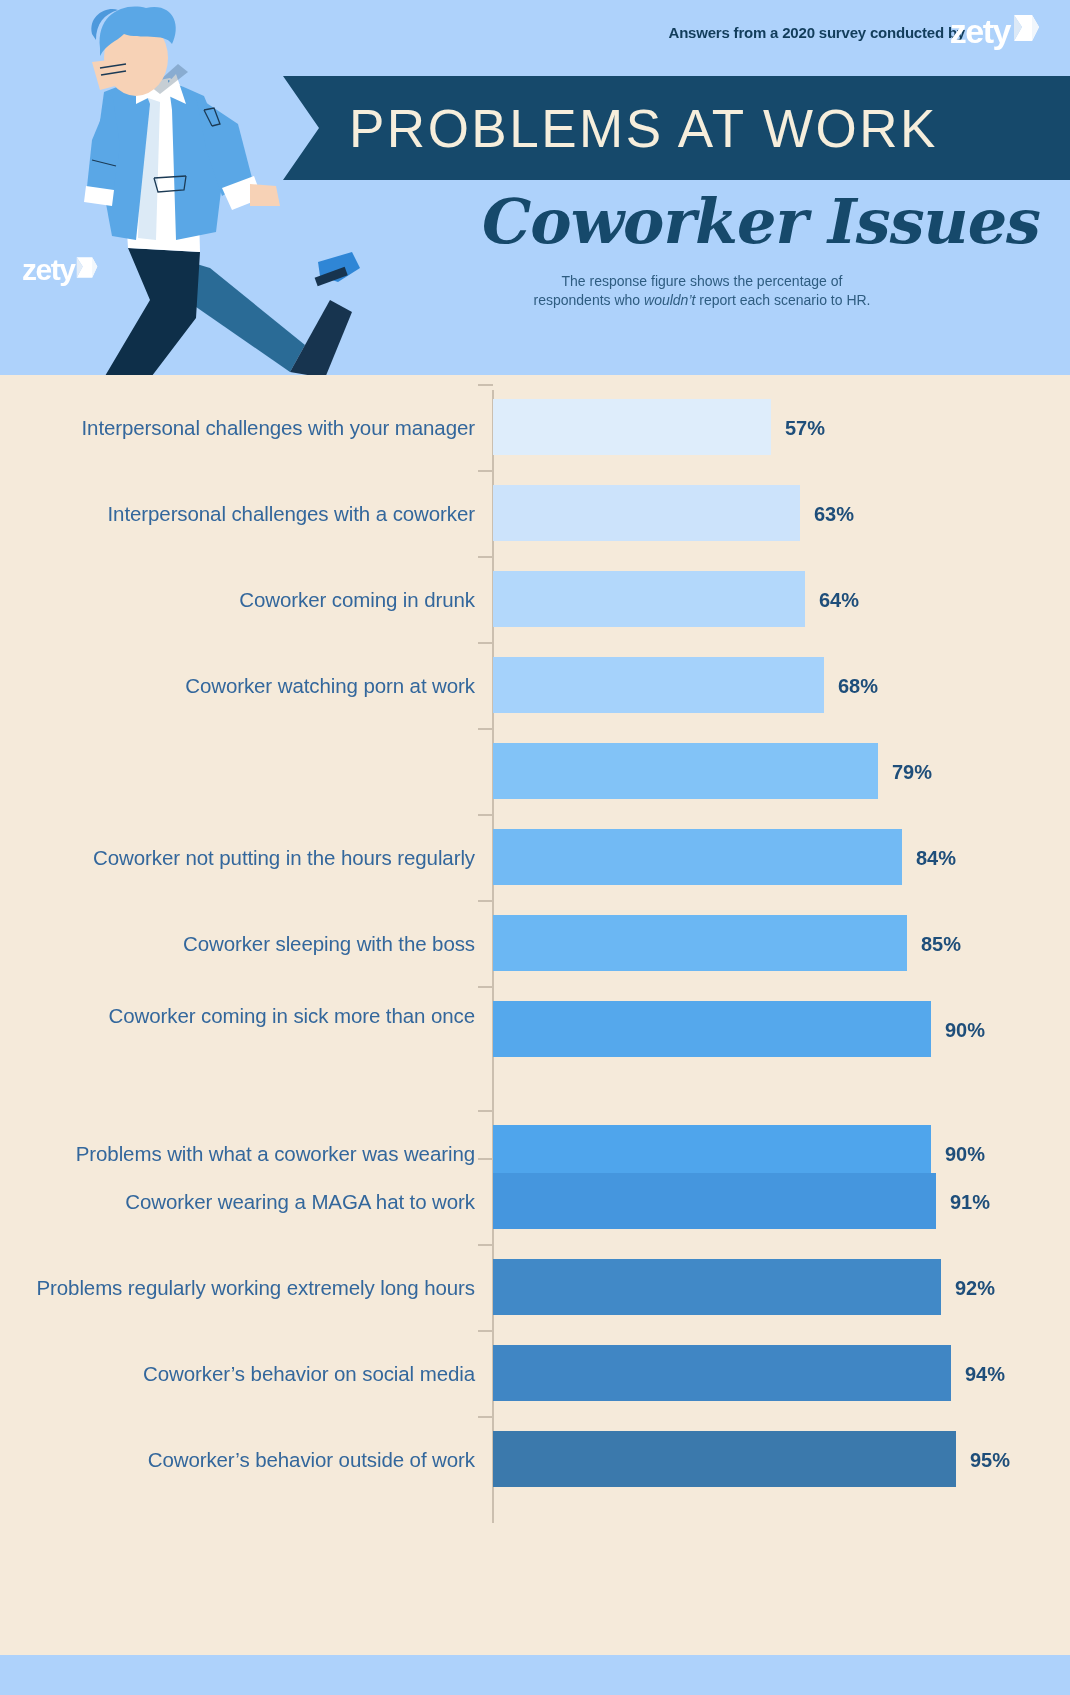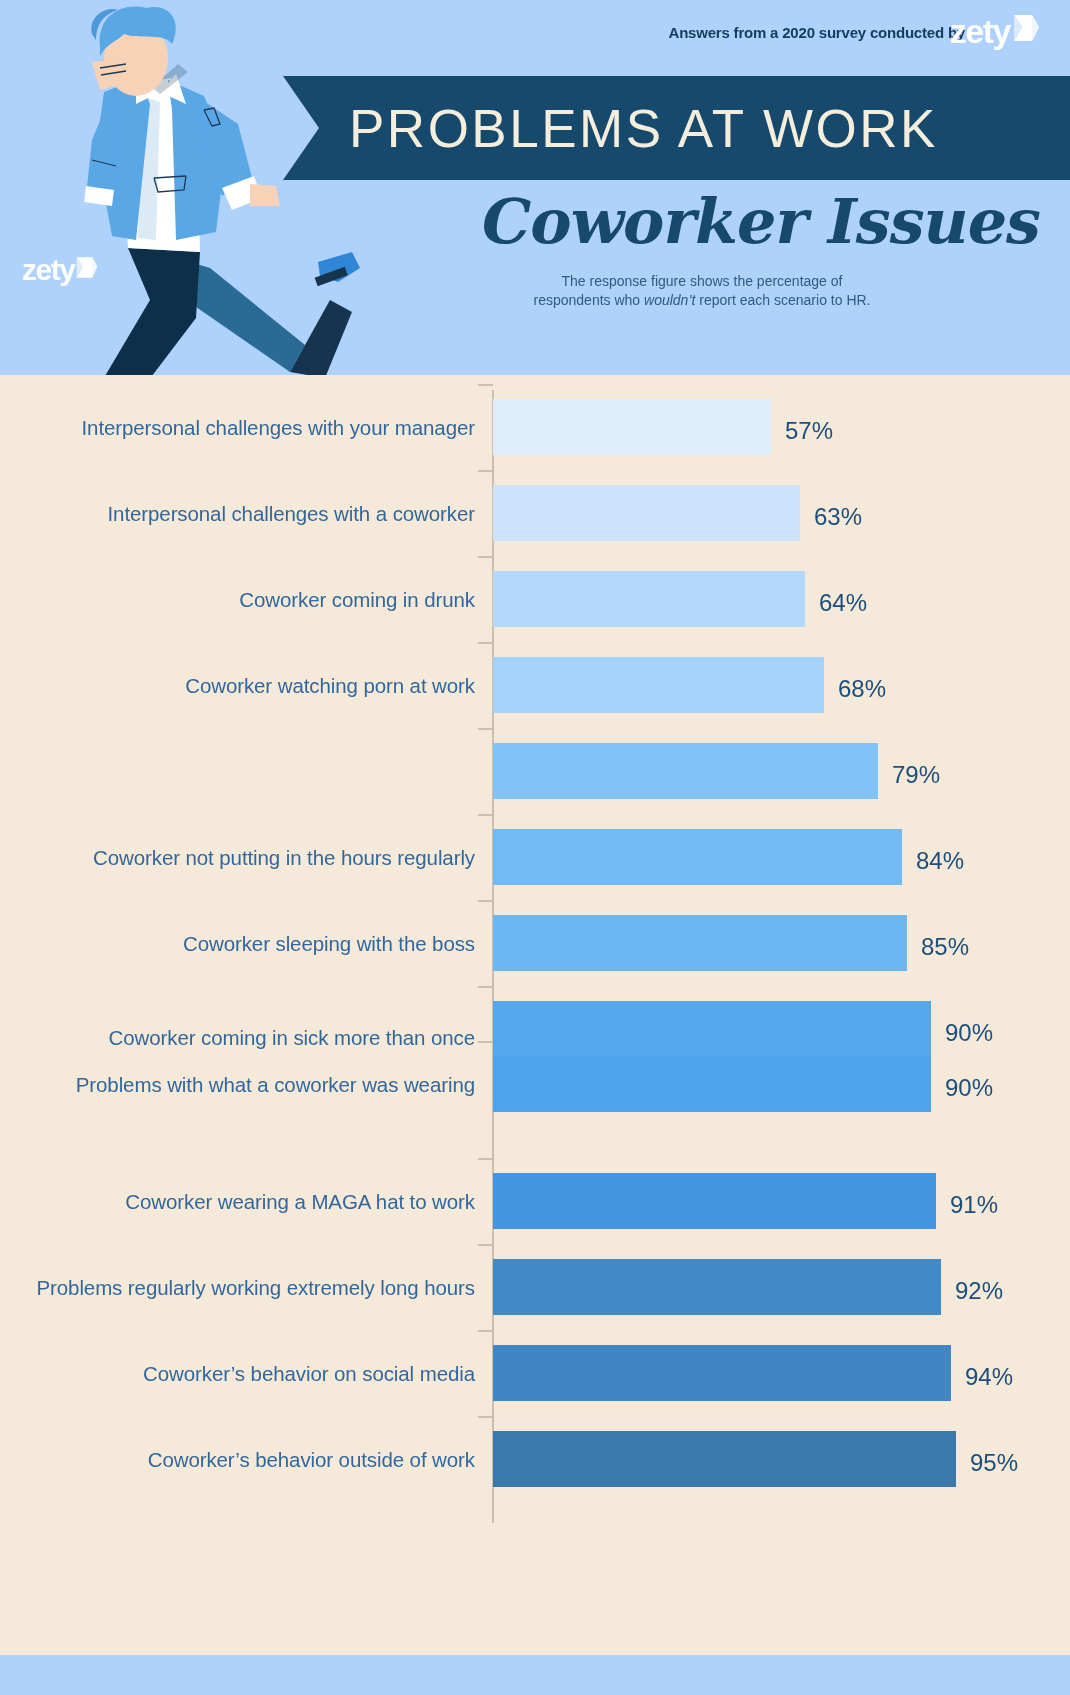--- a/index.html
+++ b/index.html
@@ -87,21 +87,21 @@
   .row-label {
     position:absolute; left:0; width:475px; text-align:right;
     font-size:20.5px; color:#33679C; letter-spacing:-0.1px;
     white-space:nowrap;
   }
   .bar {
     position:absolute; left:493px; height:56px; top:15px;
     border-radius:0;
   }
   .bar-value {
-    position:absolute; font-size:24px; font-weight:normal; color:#1E4E7A;
+    position:absolute; font-size:20px; font-weight:bold; color:#1E4E7A;
     white-space:nowrap;
   }
 
   
   .footer {
     position:absolute; left:0; top:1655px; width:1070px; height:40px;
     background:#AED2FB;
   }
 </style>
 </head>
@@ -230,25 +230,25 @@
         <div class="bar-value" style="left: 916px; top: 33px;">84%</div>
       </div>
       <div class="row" style="top: 525px; position: absolute; width: 1070px;">
         <div class="tick" style="top: 0px;"></div>
         <div class="row-label" style="top: 32px;">Coworker sleeping with the boss</div>
         <div class="bar" style="width: 414px; background: rgb(107, 183, 243);"></div>
         <div class="bar-value" style="left: 921px; top: 33px;">85%</div>
       </div>
       <div class="row" style="top: 611px; position: absolute; width: 1070px;">
         <div class="tick" style="top: 0px;"></div>
-        <div class="row-label" style="top: 40px; padding-left: 19px;">Coworker coming in sick more than once</div>
+        <div class="row-label" style="top: 18px; padding-left: 19px;">Coworker coming in sick more than once</div>
         <div class="bar" style="width: 438px; background: rgb(85, 168, 236);"></div>
         <div class="bar-value" style="left: 945px; top: 33px;">90%</div>
       </div>
-      <div class="row" style="top: 666px; position: absolute; width: 1070px;">
+      <div class="row" style="top: 735px; position: absolute; width: 1070px;">
         <div class="tick" style="top: 0px;"></div>
         <div class="row-label" style="top: 32px;">Problems with what a coworker was wearing</div>
         <div class="bar" style="width: 438px; background: rgb(79, 165, 236);"></div>
         <div class="bar-value" style="left: 945px; top: 33px;">90%</div>
       </div>
       <div class="row" style="top: 783px; position: absolute; width: 1070px;">
         <div class="tick" style="top: 0px;"></div>
         <div class="row-label" style="top: 32px;">Coworker wearing a MAGA hat to work</div>
         <div class="bar" style="width: 443px; background: rgb(69, 150, 222);"></div>
         <div class="bar-value" style="left: 950px; top: 33px;">91%</div>

